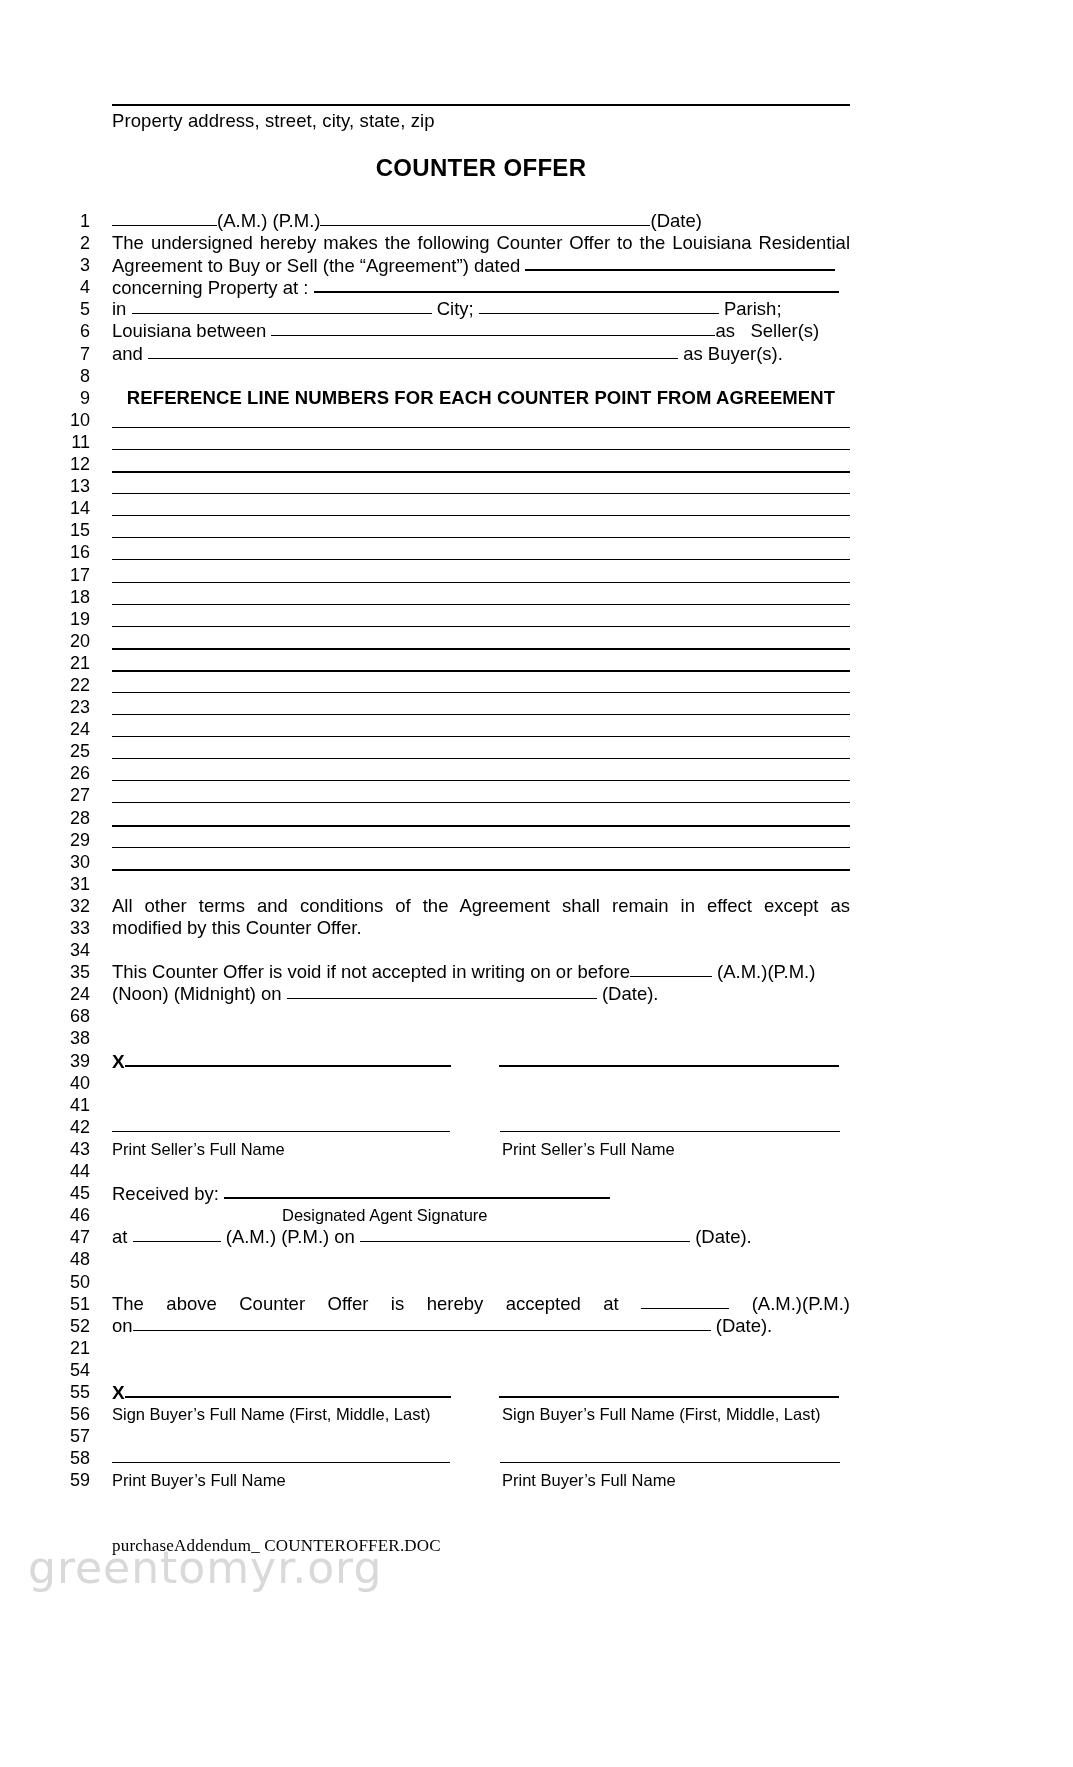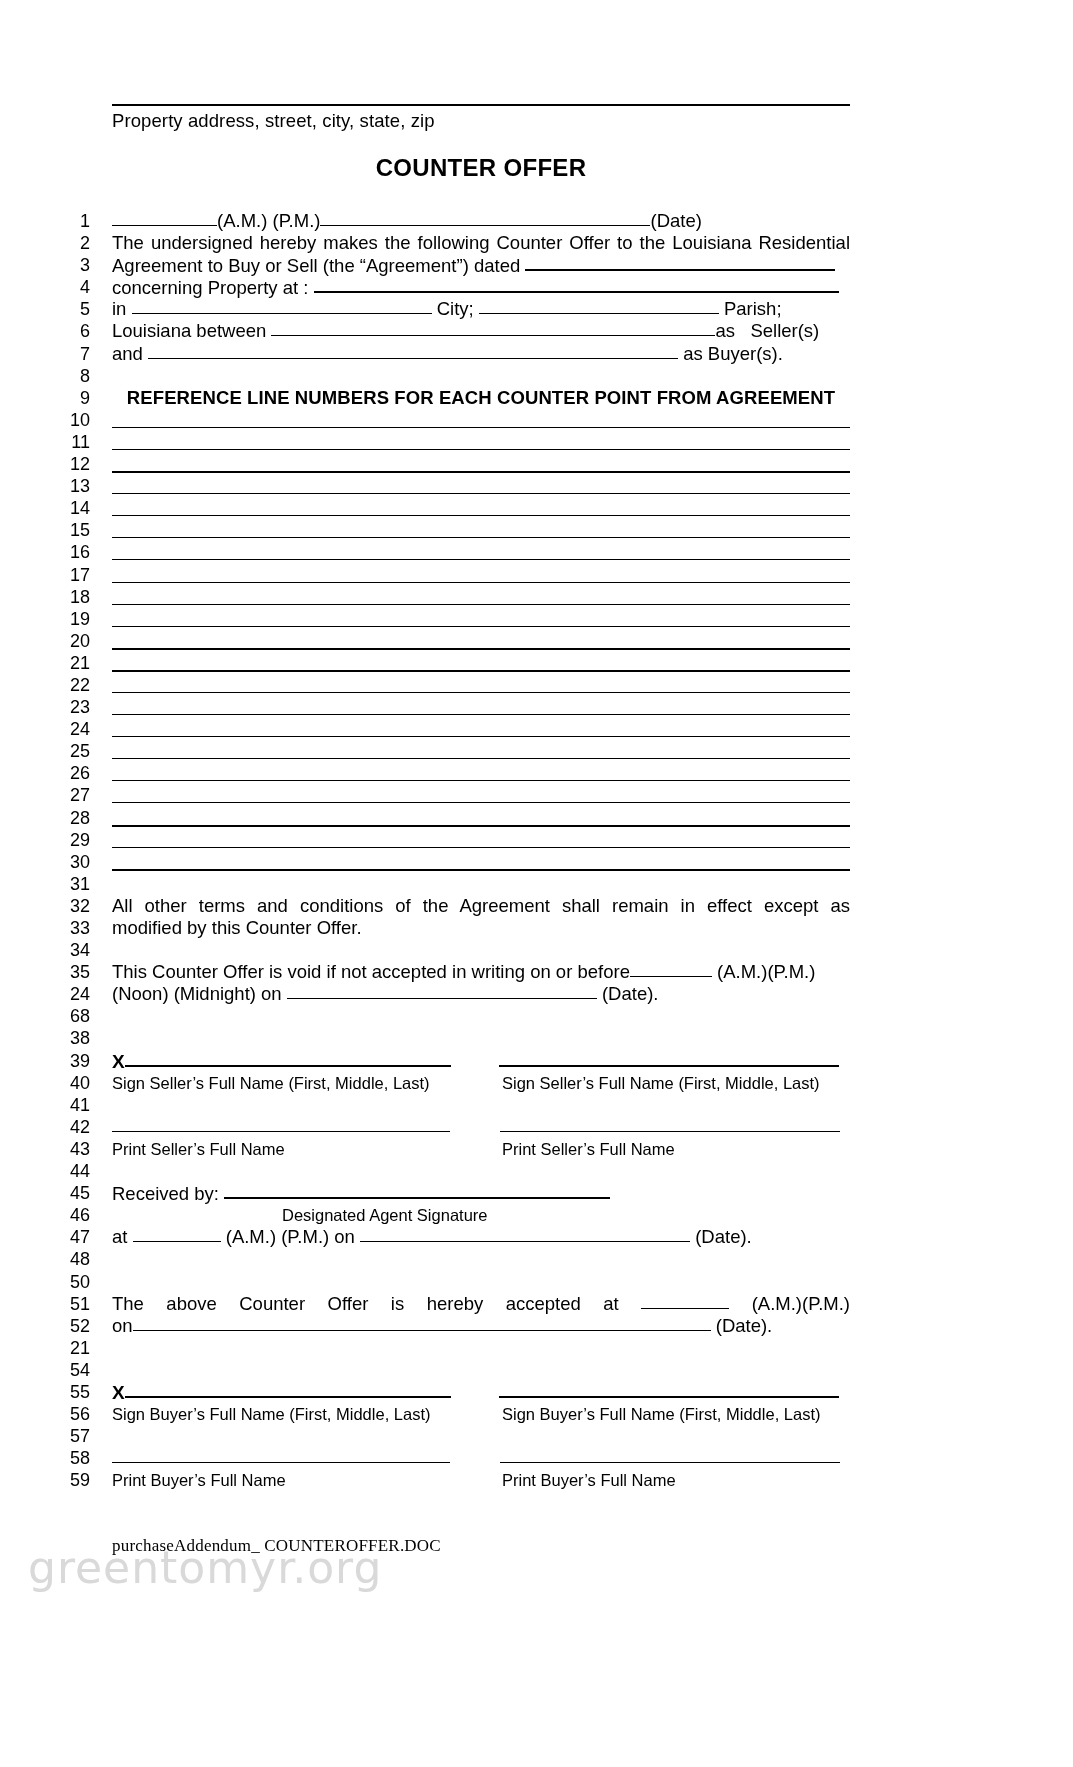--- a/index.html
+++ b/index.html
@@ -360,23 +360,20 @@
 
     <div class="row">
       <span class="lineno">39</span>
       <span class="content">
         <span class="xmark">X</span><span class="fill" style="width:326px;border-bottom-width:2px"></span><span style="display:inline-block;width:48px"></span><span class="fill" style="width:340px;border-bottom-width:2px"></span>
       </span>
     </div>
 
     <div class="row">
       <span class="lineno">40</span>
-      <span class="content">
-        <span class="siglabel" style="display:inline-block;width:390px">Sign Seller’s Full Name (First, Middle, Last)</span><span class="siglabel" style="display:inline-block">Sign Seller’s Full Name (First, Middle, Last)</span>
-      </span>
     </div>
 
     <div class="row">
       <span class="lineno">41</span>
     </div>
 
     <div class="row">
       <span class="lineno">42</span>
       <span class="content">
         <span class="fill" style="width:338px;border-bottom-width:1.8px"></span><span style="display:inline-block;width:50px"></span><span class="fill" style="width:340px;border-bottom-width:1.8px"></span>

